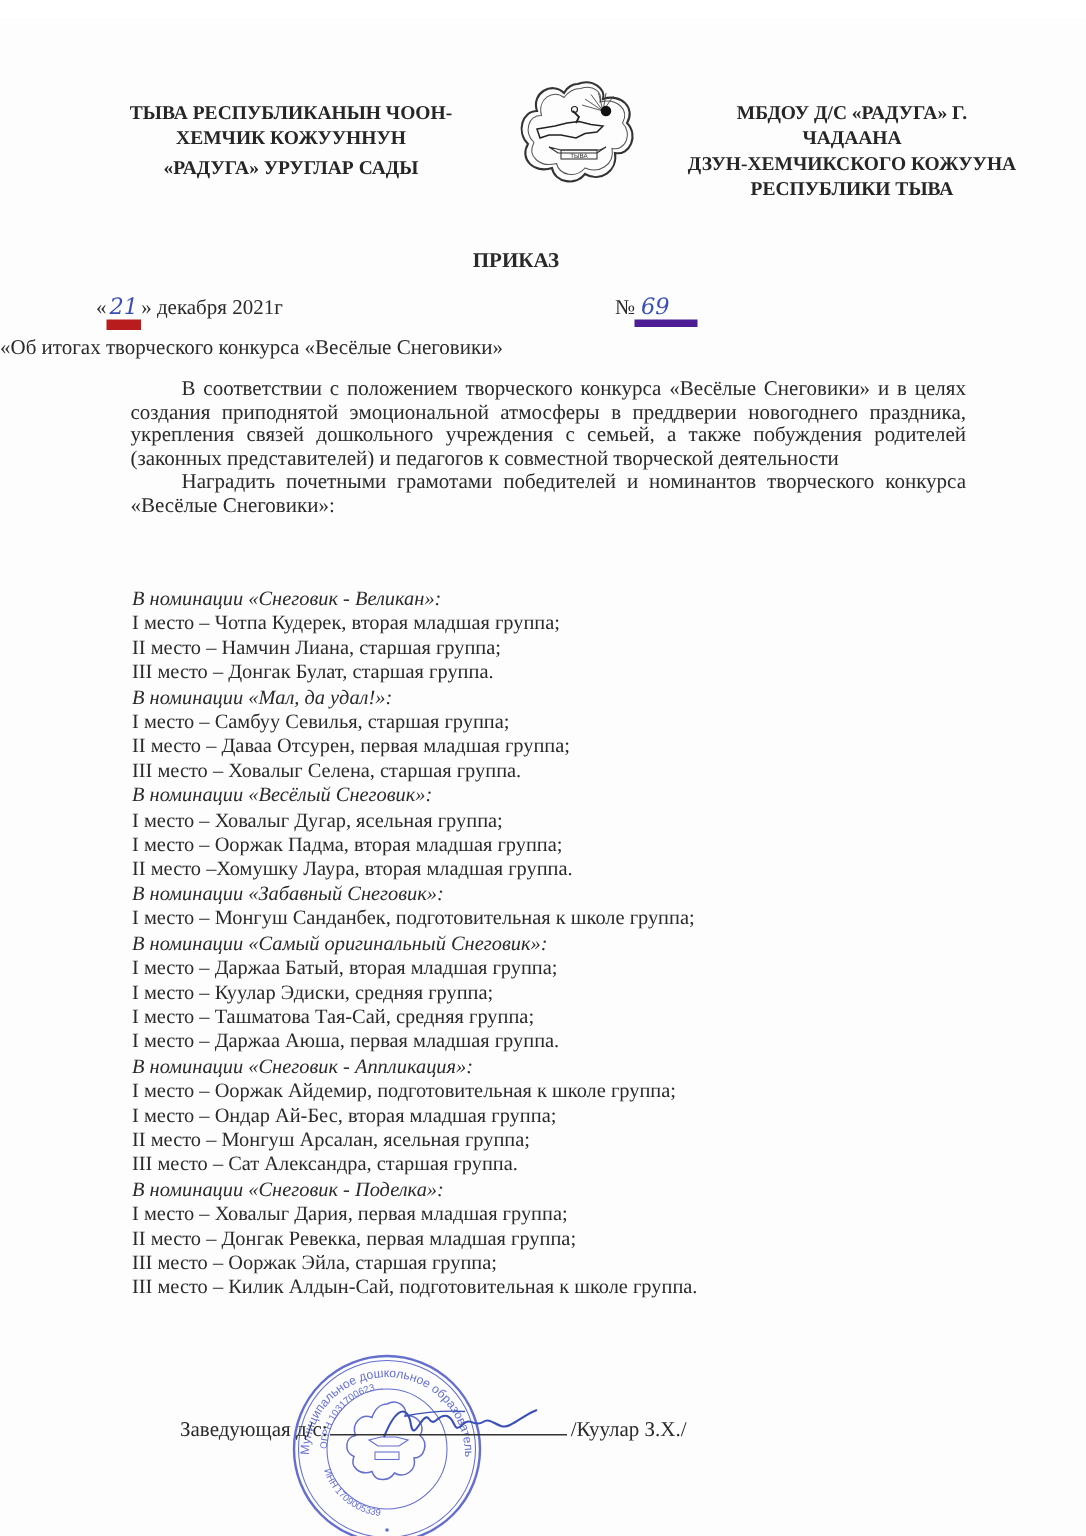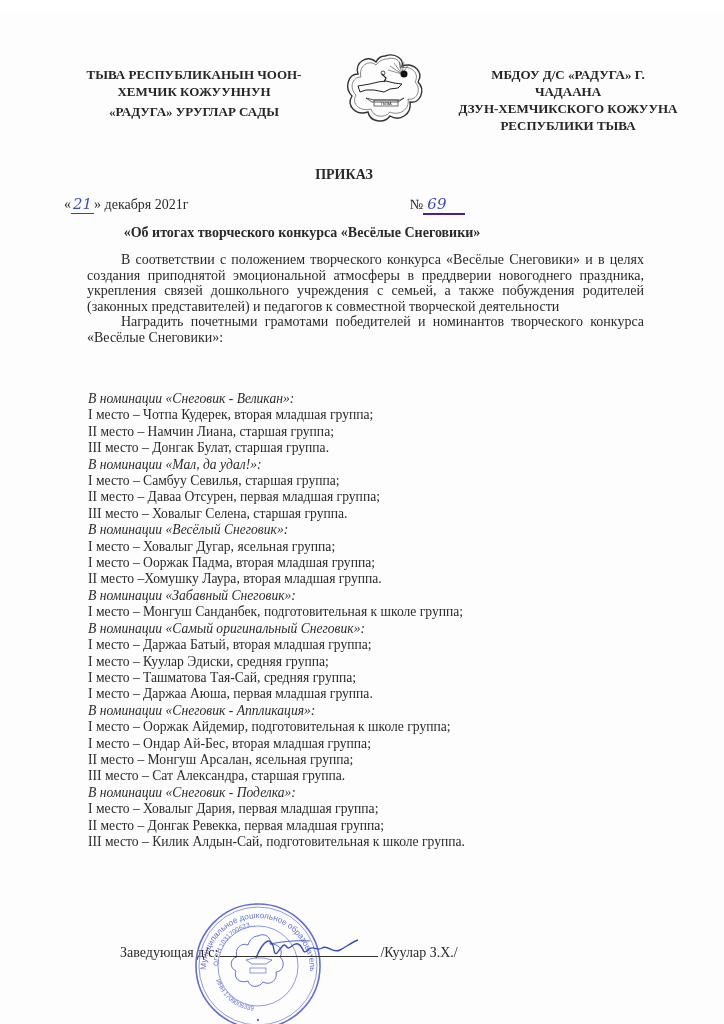--- a/index.html
+++ b/index.html
@@ -6,24 +6,24 @@
   body { width: 724px; height: 1024px; position: relative; overflow: hidden; font-family: "Liberation Serif", serif; color: #2a2a2a; }
   .page { position: absolute; left: 0; top: 12px; width: 724px; height: 1024px; background: #fdfdfd; }
   .hdr { position: absolute; font-weight: bold; text-align: center; font-size: 13px; line-height: 17px; color: #262626; }
   .hdr-left { left: 78px; top: 54px; width: 232px; }
   .hdr-left .l3 { margin-top: 3px; }
   .hdr-right { left: 458px; top: 54px; width: 220px; }
   .emblem { position: absolute; left: 344px; top: 40px; width: 82px; height: 72px; }
   .title { position: absolute; left: 0; width: 688px; top: 155px; text-align: center; font-weight: bold; font-size: 14px; }
   .dateline { position: absolute; left: 64px; top: 183px; font-size: 14px; }
   .hand { font-family: "DejaVu Serif", serif; font-style: italic; color: #3a4fb6; font-size: 15px; }
-  .hand-day { display: inline-block; border-bottom: 1px solid #b91c1c; padding: 0 2px; }
+  .hand-day { display: inline-block; border-bottom: 7px solid #b91c1c; padding: 0 2px; }
   .numline { position: absolute; left: 410px; top: 183px; font-size: 14px; }
-  .numline .hand-num { display: inline-block; border-bottom: 2px solid #4c1d95; width: 38px; padding-left: 4px; }
-  .subject { position: absolute; left: 0; width: 604px; top: 213px; text-align: center; font-weight: bold; font-size: 14px; }
+  .numline .hand-num { display: inline-block; border-bottom: 5px solid #4c1d95; width: 38px; padding-left: 4px; }
+  .subject { position: absolute; left: 0; width: 604px; top: 213px; font-weight: normal; font-size: 14px; }
   .body { position: absolute; left: 87px; top: 240px; width: 557px; font-size: 14px; line-height: 15.6px; text-align: justify; }
   .body p { margin: 0; }
   .indent { text-indent: 34px; }
   .order-word { text-align: center; margin: 0; }
   .list { position: absolute; left: 88px; top: 379px; width: 560px; font-size: 13.6px; line-height: 16.4px; }
   .list div { white-space: nowrap; }
   .nom { font-style: italic; }
   .sign { position: absolute; left: 120px; top: 932px; font-size: 14px; white-space: nowrap; }
   .sign .line { display: inline-block; width: 158px; border-bottom: 1px solid #333; vertical-align: baseline; margin: 0 2px; height: 12px; }
   .stamp { position: absolute; left: 188px; top: 888px; width: 140px; height: 132px; opacity: 0.85; }
@@ -105,20 +105,21 @@
       <div>I место – Ташматова Тая-Сай, средняя группа;</div>
       <div>I место – Даржаа Аюша, первая младшая группа.</div>
       <div class="nom">В номинации «Снеговик - Аппликация»:</div>
       <div>I место – Ооржак Айдемир, подготовительная к школе группа;</div>
       <div>I место – Ондар Ай-Бес, вторая младшая группа;</div>
       <div>II место – Монгуш Арсалан, ясельная группа;</div>
       <div>III место – Сат Александра, старшая группа.</div>
       <div class="nom">В номинации «Снеговик - Поделка»:</div>
       <div>I место – Ховалыг Дария, первая младшая группа;</div>
       <div>II место – Донгак Ревекка, первая младшая группа;</div>
+      <div>III место – Ооржак Эйла, старшая группа;</div>
       <div>III место – Килик Алдын-Сай, подготовительная к школе группа.</div>
     </div>
 
   <svg class="stamp" viewBox="0 0 140 132">
     <circle cx="70" cy="66" r="62" fill="none" stroke="#4a56c8" stroke-width="1.6"></circle>
     <circle cx="70" cy="66" r="59" fill="none" stroke="#4a56c8" stroke-width="0.7"></circle>
     <circle cx="70" cy="66" r="40" fill="none" stroke="#4a56c8" stroke-width="0.7"></circle>
     <defs>
       <path id="stampArcOuter" d="M 18 70 A 52 52 0 1 1 122 70"></path>
       <path id="stampArcInner" d="M 30 66 A 40 40 0 1 1 110 66"></path>

